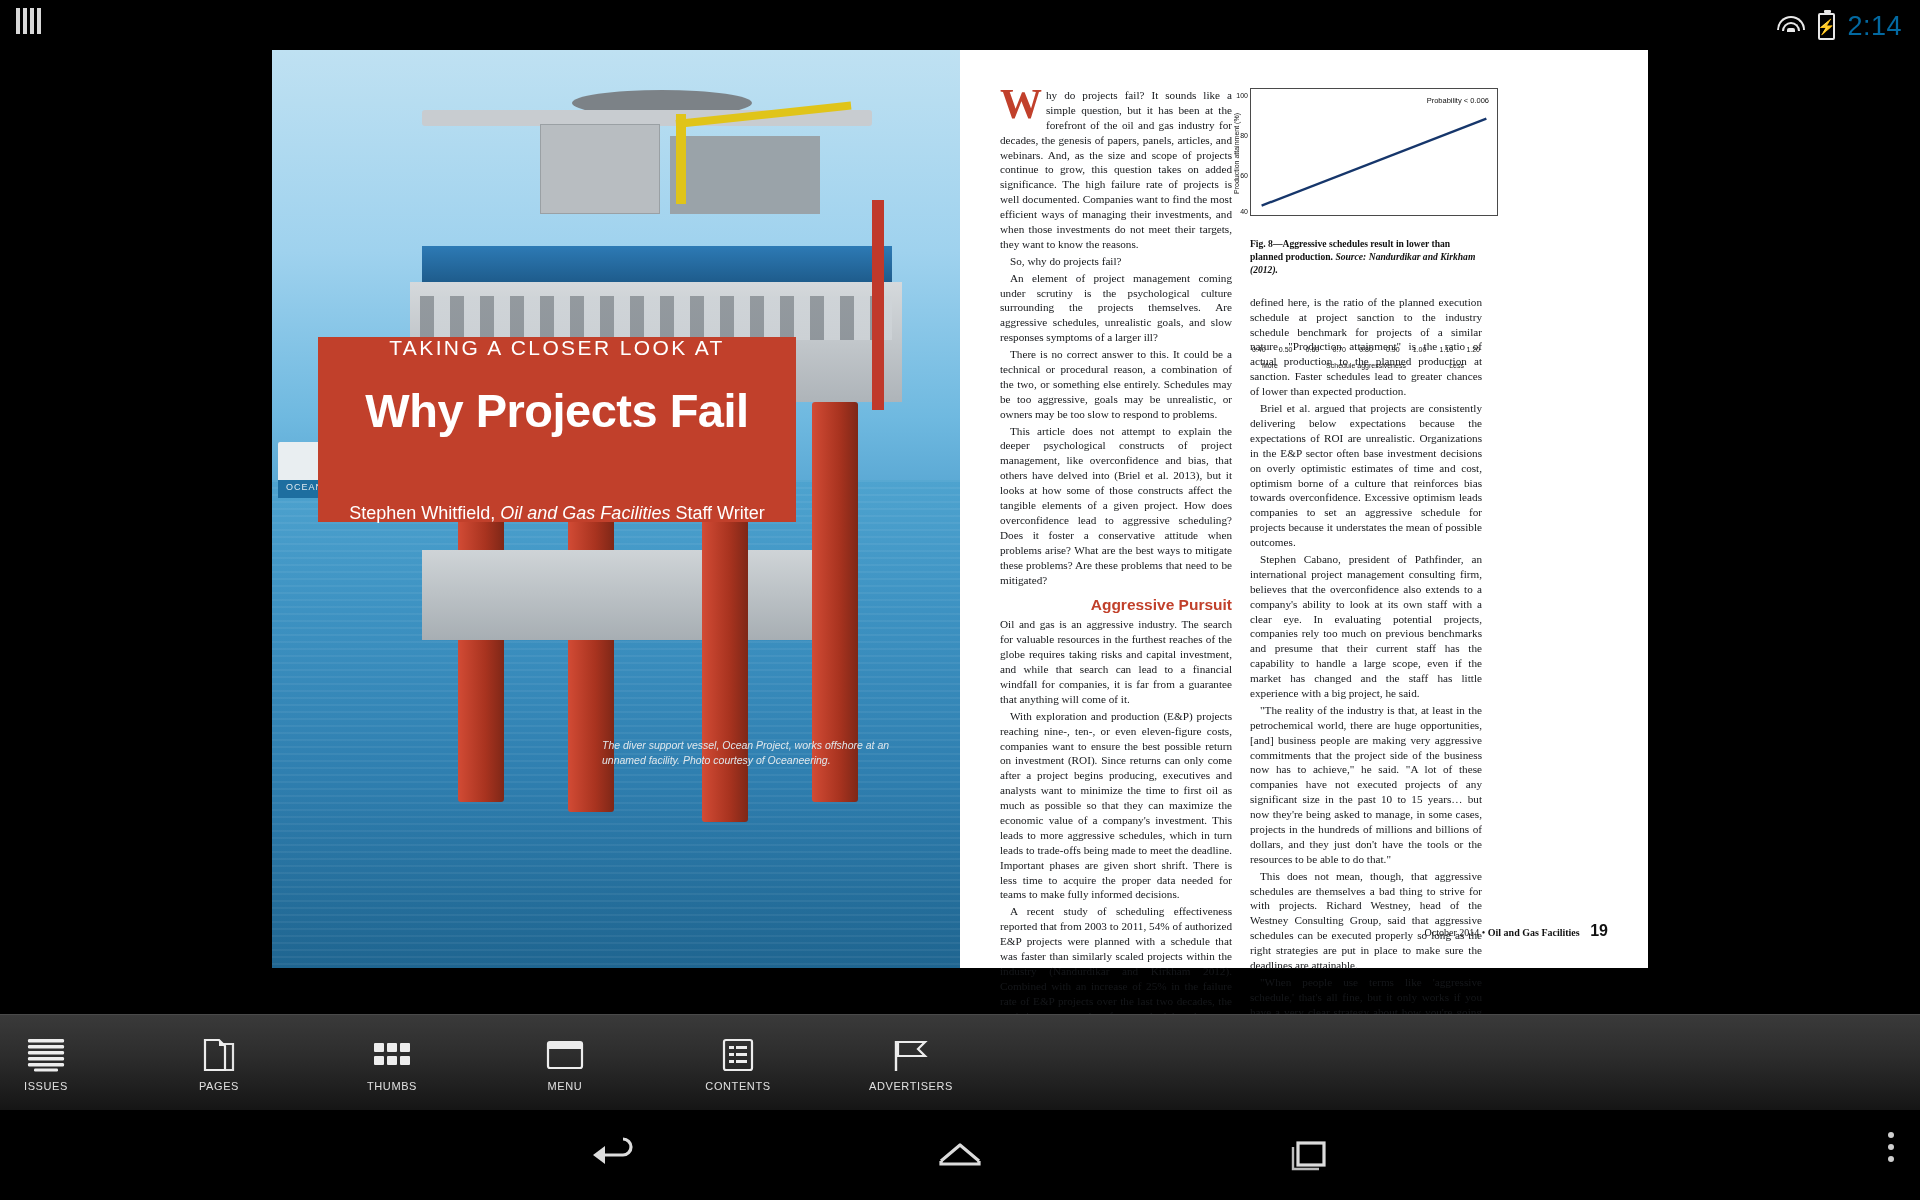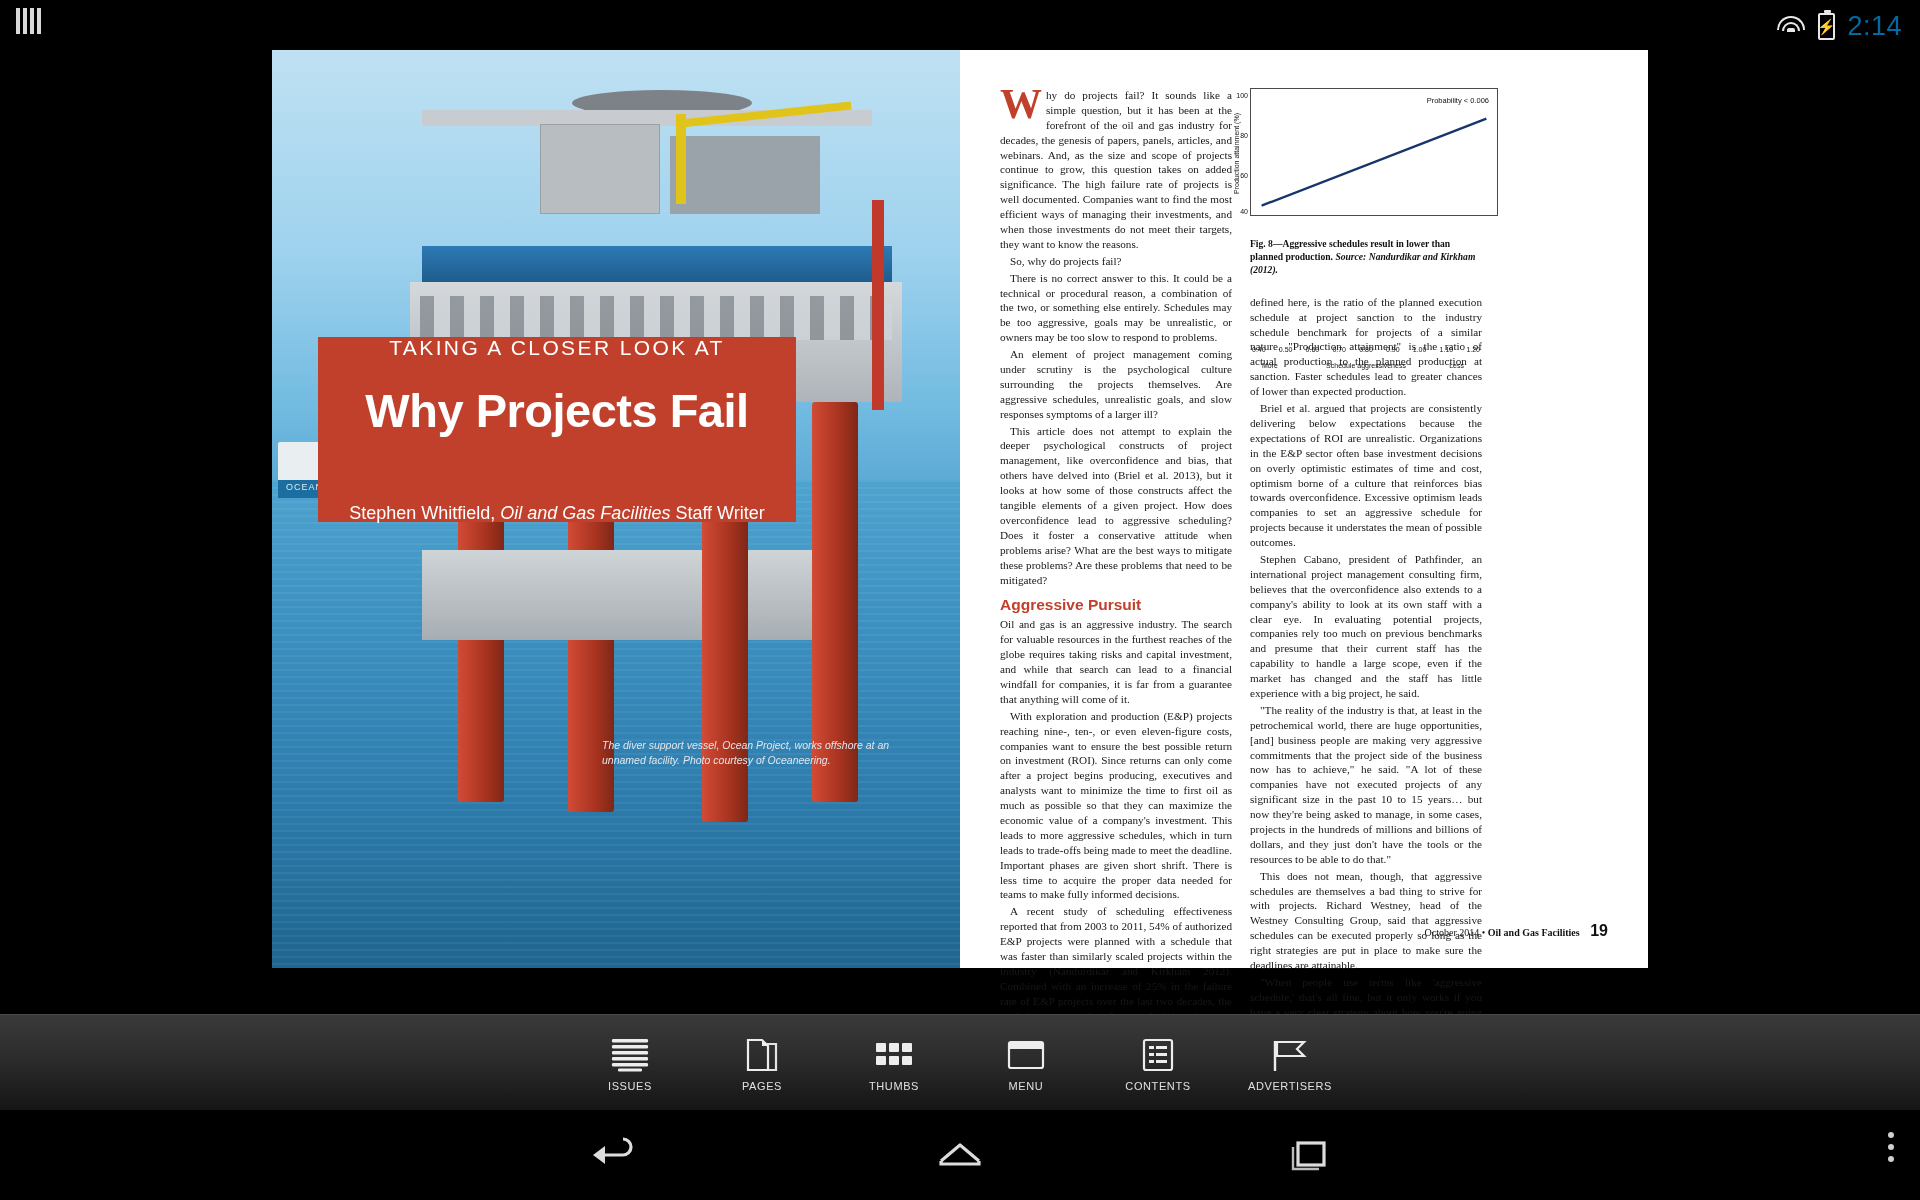--- a/index.html
+++ b/index.html
@@ -160,21 +160,21 @@
     font-size: 11.2px; line-height: 1.33; color: #15171a; text-align: justify;
   }
   .body-txt p { margin-bottom: 2px; text-indent: 10px; }
   .body-txt p.noind { text-indent: 0; }
   .dropcap {
     float: left; font-family: "Liberation Serif", serif; color: #c1402b;
     font-size: 42px; line-height: 33px; font-weight: bold; padding-right: 4px;
   }
   .sec-head {
     font-family: "Liberation Sans", sans-serif; color: #c1402b;
-    font-size: 15.5px; font-weight: bold; margin: 9px 0 3px;
+    font-size: 15.5px; font-weight: bold; margin: 9px 0 3px; text-align: right;
   }
   
   .figure { width: 232px; }
   .chart-box {
     position: relative; width: 248px; height: 128px; border: 1px solid #4a4a4a; background: #fff;
   }
   .chart-plot { position: absolute; left: 0; top: 0; right: 0; bottom: 0; }
   .y-ticks {
     position: absolute; left: -17px; top: 0; height: 100%; width: 16px;
     font-size: 7px; color: #111; font-family: "Liberation Sans", sans-serif;
@@ -218,21 +218,21 @@
     border-top: 7px solid transparent; border-bottom: 7px solid transparent;
     border-right: 10px solid #1b1b1b; margin-right: 3px;
   }
   .pi-text { font-size: 28px; }
 
   
   .toolbar {
     position: absolute; left: 0; top: 1014px; width: 1920px; height: 96px;
     background: linear-gradient(#3a3a3a 0%, #2c2c2c 45%, #151515 100%);
     border-top: 1px solid #4a4a4a;
-    display: flex; align-items: center; justify-content: center; gap: 40px;
+    display: flex; align-items: center; gap: 81px;
   }
   .tool {
     width: 92px; display: flex; flex-direction: column; align-items: center; gap: 7px;
     color: #e9e9e9;
   }
   .tool .glyph { height: 40px; display: flex; align-items: flex-end; }
   .tool .lbl { font-size: 11px; letter-spacing: .6px; color: #e0e0e0; }
   svg { display: block; }
 
   
@@ -307,22 +307,22 @@
       <div class="photo-credit">The diver support vessel, Ocean Project, works offshore at an unnamed facility. Photo courtesy of Oceaneering.</div>
     </div>
 
     <div class="page-right">
       <div class="col-wrap">
 
         <div class="col">
           <div class="body-txt">
             <p class="noind"><span class="dropcap">W</span><span>hy do projects fail? It sounds like a simple question, but it has been at the forefront of the oil and gas industry for decades, the genesis of papers, panels, articles, and webinars. And, as the size and scope of projects continue to grow, this question takes on added significance. The high failure rate of projects is well documented. Companies want to find the most efficient ways of managing their investments, and when those investments do not meet their targets, they want to know the reasons.</span></p>
             <p>So, why do projects fail?</p>
+            <p>An element of project management coming under scrutiny is the psychological culture surrounding the projects themselves. Are aggressive schedules, unrealistic goals, and slow responses symptoms of a larger ill?</p>
             <p>There is no correct answer to this. It could be a technical or procedural reason, a combination of the two, or something else entirely. Schedules may be too aggressive, goals may be unrealistic, or owners may be too slow to respond to problems.</p>
-            <p>An element of project management coming under scrutiny is the psychological culture surrounding the projects themselves. Are aggressive schedules, unrealistic goals, and slow responses symptoms of a larger ill?</p>
             <p>This article does not attempt to explain the deeper psychological constructs of project management, like overconfidence and bias, that others have delved into (Briel et al. 2013), but it looks at how some of those constructs affect the tangible elements of a given project. How does overconfidence lead to aggressive scheduling? Does it foster a conservative attitude when problems arise? What are the best ways to mitigate these problems? Are these problems that need to be mitigated?</p>
           </div>
           <div class="sec-head">Aggressive Pursuit</div>
           <div class="body-txt">
             <p class="noind">Oil and gas is an aggressive industry. The search for valuable resources in the furthest reaches of the globe requires taking risks and capital investment, and while that search can lead to a financial windfall for companies, it is far from a guarantee that anything will come of it.</p>
             <p>With exploration and production (E&amp;P) projects reaching nine-, ten-, or even eleven-figure costs, companies want to ensure the best possible return on investment (ROI). Since returns can only come after a project begins producing, executives and analysts want to minimize the time to first oil as much as possible so that they can maximize the economic value of a company's investment. This leads to more aggressive schedules, which in turn leads to trade-offs being made to meet the deadline. Important phases are given short shrift. There is less time to acquire the proper data needed for teams to make fully informed decisions.</p>
             <p>A recent study of scheduling effectiveness reported that from 2003 to 2011, 54% of authorized E&amp;P projects were planned with a schedule that was faster than similarly scaled projects within the industry (Nandurdikar and Kirkham 2012). Combined with an increase of 25% in the failure rate of E&amp;P projects over the last two decades, the statistic suggests that faster schedules do more harm than good (Briel et al. 2013).</p>
             <p>Fig. 1 shows that aggressive schedules resulted in lower than planned production. "Schedule aggressiveness," as</p>
           </div>
         </div>

